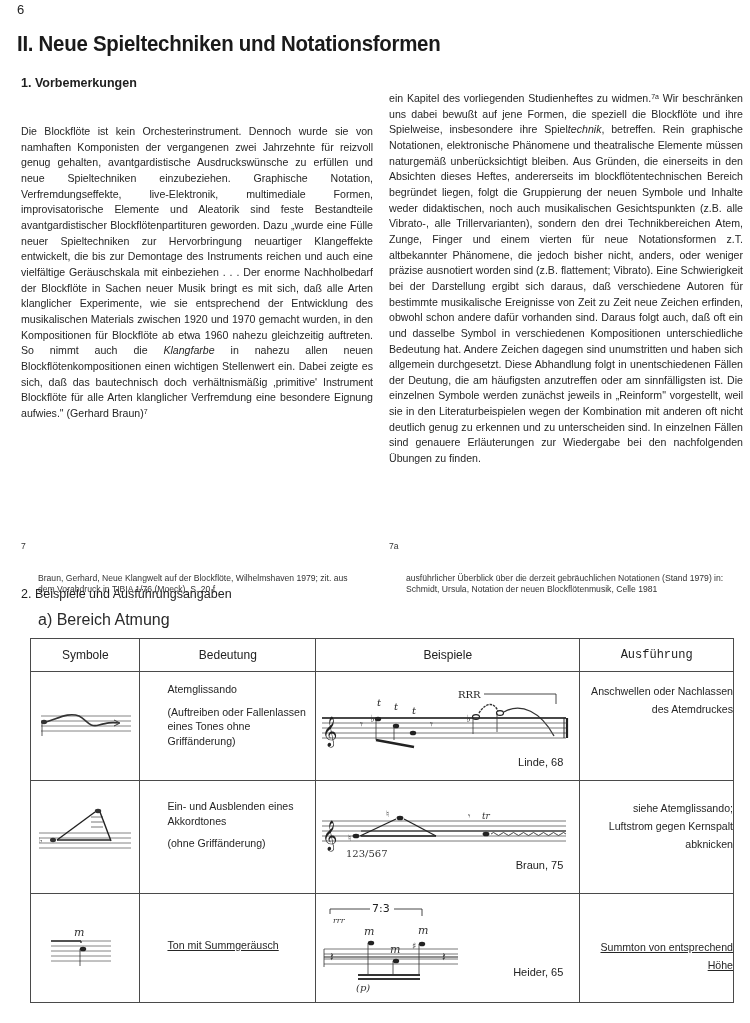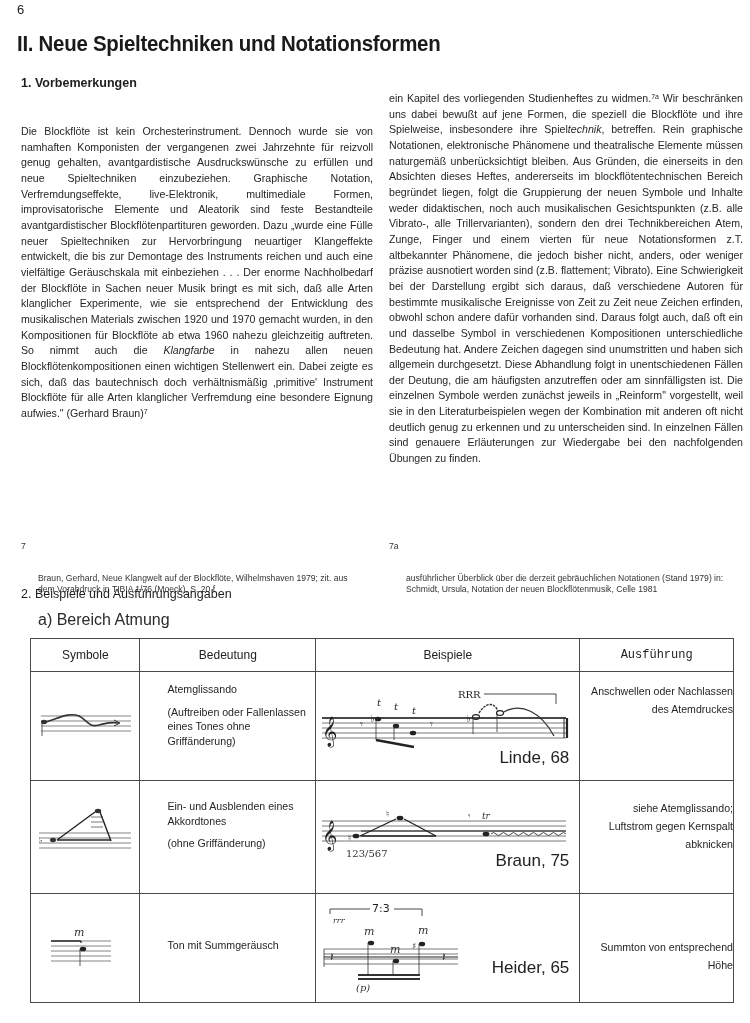--- a/index.html
+++ b/index.html
@@ -23,27 +23,27 @@
     .fn-7a .fn-body { width: 322px; }
     table.notation { position: absolute; left: 30px; top: 638px; width: 704px; border-collapse: collapse; font-size: 10.6px; color: #262626; border-radius: 12px; }
     table.notation th, table.notation td { border: 1.3px solid #4a4a4a; vertical-align: top; padding: 0; }
     table.notation th { font-weight: normal; font-size: 12px; height: 32px; vertical-align: middle; color: #222; }
     .c-sym { width: 108px; }
     .c-bed { width: 174px; text-align: center; }
     .c-bsp { width: 262px; }
     .c-aus { width: 152px; font-family: Liberation Mono, monospace; }
     tr.r1 td { height: 108px; }
     tr.r2 td { height: 112px; }
-    tr.r3 td { height: 108px; }
+    tr.r3 td { height: 108px; text-decoration: underline; }
     .bed-text { padding: 10px 0 0 11px; line-height: 14.5px; }
     .bed-text p { margin: 0 0 8px 16px; }
     .aus-text { padding: 10px 0 0 10px; line-height: 18px; text-align: right; }
     .bsp-cell { position: relative; }
     .bsp-cell svg, .sym-cell svg { display: block; }
-    .citation { position: absolute; right: 10px; bottom: 12px; font-size: 17px; color: #222; }
+    .citation { position: absolute; right: 16px; bottom: 12px; font-size: 11px; color: #222; }
     .sym-cell { position: relative; }
   </style>
 </head>
 <body>
 
 <div class="page-number">6</div>
 <h1 class="chapter-title">II. Neue Spieltechniken und Notationsformen</h1>
 
 <h2 class="section-heading h-vorbemerkungen">1. Vorbemerkungen</h2>
 

